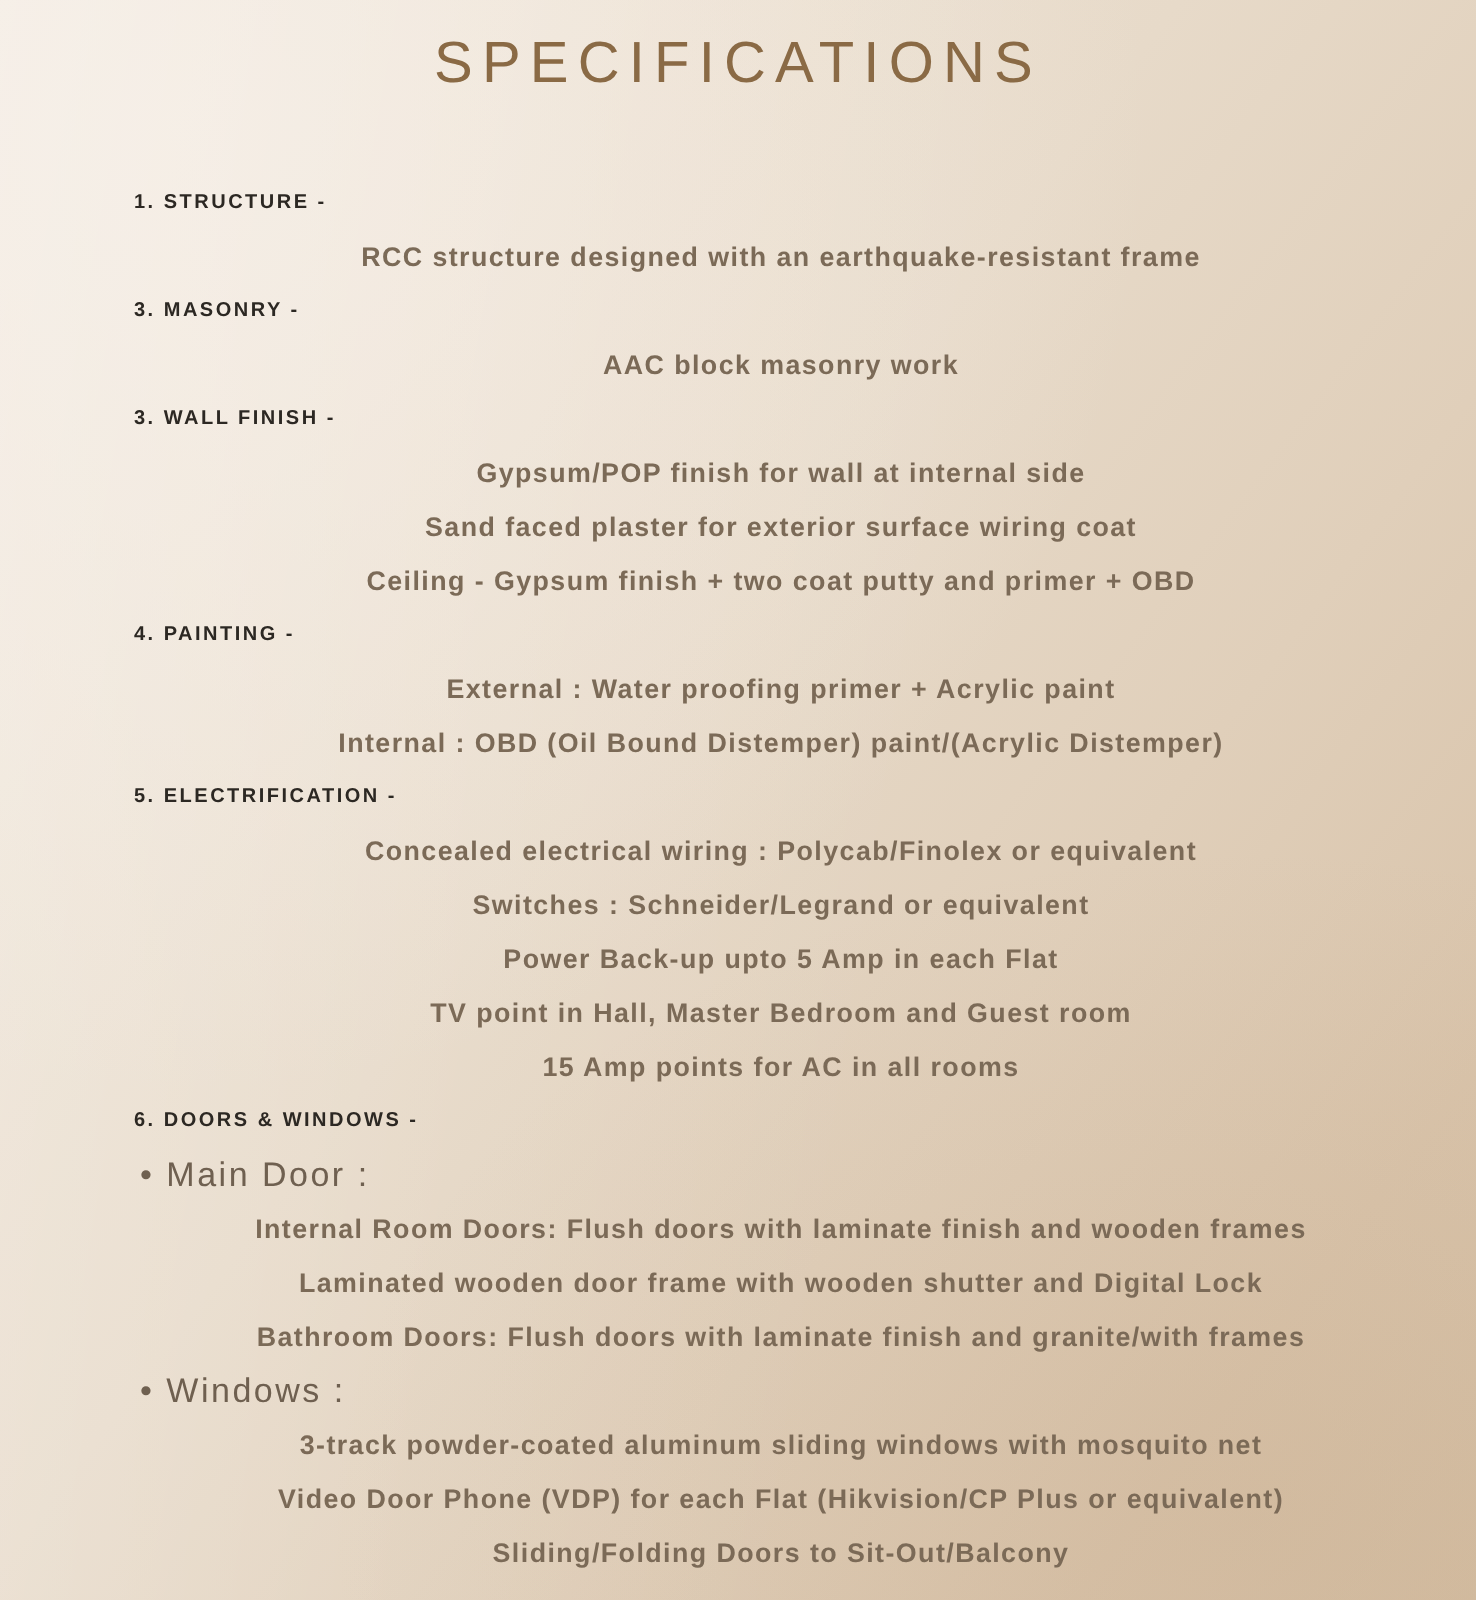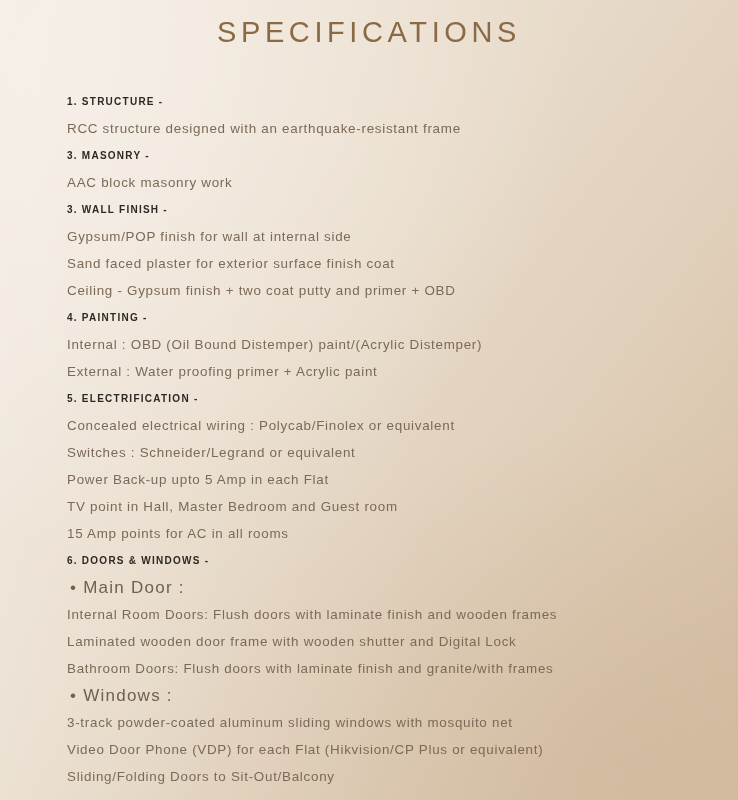--- a/index.html
+++ b/index.html
@@ -71,22 +71,23 @@
   .heading {
     color: #2c2823;
     font-size: 10px;
     font-weight: bold;
     letter-spacing: 1.25px;
   }
 
   .body-line {
     color: #7b6a57;
     font-size: 13.4px;
-    font-weight: 400;
+    font-weight: 700;
     letter-spacing: 0.72px;
+    text-align: center;
   }
 
   .bullet-line {
     color: #6f6050;
     font-size: 17px;
     font-weight: 400;
     letter-spacing: 1.25px;
     padding-left: 3px;
   }
 </style>
@@ -98,25 +99,25 @@
 
   <div class="title">SPECIFICATIONS</div>
 
   <div class="content">
       <div class="line heading">1. STRUCTURE -</div>
       <div class="line body-line">RCC structure designed with an earthquake-resistant frame</div>
       <div class="line heading">3. MASONRY -</div>
       <div class="line body-line">AAC block masonry work</div>
       <div class="line heading">3. WALL FINISH -</div>
       <div class="line body-line">Gypsum/POP finish for wall at internal side</div>
-      <div class="line body-line">Sand faced plaster for exterior surface finish coat</div>
+      <div class="line body-line">Sand faced plaster for exterior surface wiring coat</div>
       <div class="line body-line">Ceiling - Gypsum finish + two coat putty and primer + OBD</div>
       <div class="line heading">4. PAINTING -</div>
+      <div class="line body-line">External : Water proofing primer + Acrylic paint</div>
       <div class="line body-line">Internal : OBD (Oil Bound Distemper) paint/(Acrylic Distemper)</div>
-      <div class="line body-line">External : Water proofing primer + Acrylic paint</div>
       <div class="line heading">5. ELECTRIFICATION -</div>
       <div class="line body-line">Concealed electrical wiring : Polycab/Finolex or equivalent</div>
       <div class="line body-line">Switches : Schneider/Legrand or equivalent</div>
       <div class="line body-line">Power Back-up upto 5 Amp in each Flat</div>
       <div class="line body-line">TV point in Hall, Master Bedroom and Guest room</div>
       <div class="line body-line">15 Amp points for AC in all rooms</div>
       <div class="line heading">6. DOORS &amp; WINDOWS -</div>
       <div class="line bullet-line">• Main Door :</div>
       <div class="line body-line">Internal Room Doors: Flush doors with laminate finish and wooden frames</div>
       <div class="line body-line">Laminated wooden door frame with wooden shutter and Digital Lock</div>

